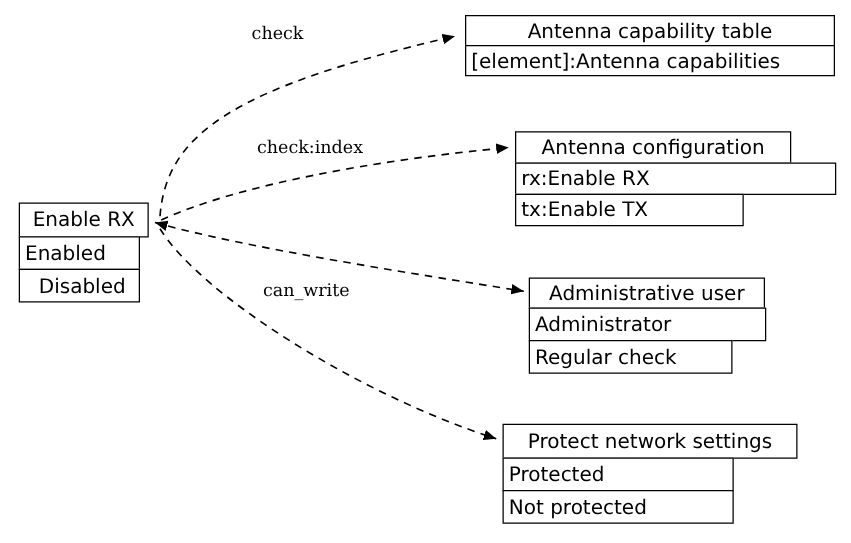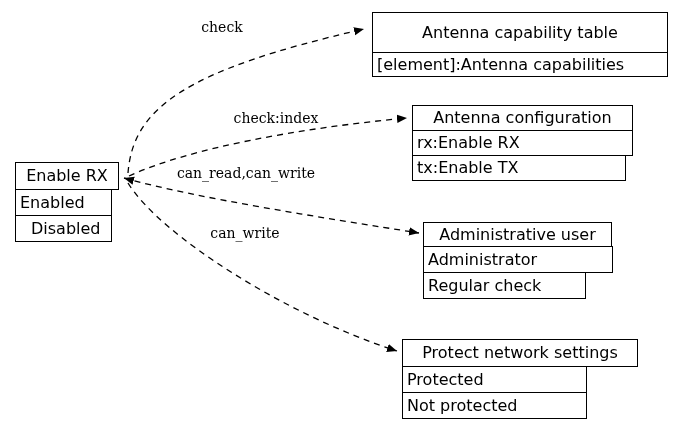--- a/index.html
+++ b/index.html
@@ -41,40 +41,39 @@
     <path class="edge" d="M 128 183 C 160 235, 285 315, 397 351" marker-end="url(#arrowE)"></path>
   </svg>
 
   <div class="node" style="left:15px;top:162px;">
     <div class="cell hdr" style="width:104px;height:28px;">Enable RX</div>
     <div class="cell row" style="width:97px;height:27px;">Enabled</div>
     <div class="cell row" style="width:97px;height:27px;padding-left:15px;">Disabled</div>
   </div>
 
   <div class="node" style="left:372px;top:12px;">
-    <div class="cell hdr" style="width:296px;height:41px;">Antenna capability table</div>
+    <div class="cell hdr" style="width:296px;height:25px;">Antenna capability table</div>
     <div class="cell row" style="width:296px;height:25px;">[element]:Antenna capabilities</div>
   </div>
 
   <div class="node" style="left:412px;top:105px;">
     <div class="cell hdr" style="width:221px;height:26px;">Antenna configuration</div>
-    <div class="cell row" style="width:221px;height:26px;">rx:Enable RX</div>
-    <div class="cell row" style="width:214px;height:26px;">tx:Enable TX</div>
+    <div class="cell row" style="width:257px;height:26px;">rx:Enable RX</div>
+    <div class="cell row" style="width:183px;height:26px;">tx:Enable TX</div>
   </div>
 
   <div class="node" style="left:423px;top:222px;">
     <div class="cell hdr" style="width:189px;height:25px;">Administrative user</div>
     <div class="cell row" style="width:190px;height:27px;">Administrator</div>
     <div class="cell row" style="width:163px;height:27px;">Regular check</div>
   </div>
 
   <div class="node" style="left:402px;top:339px;">
     <div class="cell hdr" style="width:236px;height:28px;">Protect network settings</div>
     <div class="cell row" style="width:185px;height:27px;">Protected</div>
     <div class="cell row" style="width:185px;height:27px;">Not protected</div>
   </div>
 
   <div class="edge-label" style="left:222px;top:27px;">check</div>
-  <div class="edge-label" style="left:248px;top:118px;margin-left:28px;">check:index</div>
-  <div class="edge-label" style="left:246px;top:173px;">can_read,can_write</div>
+  <div class="edge-label" style="left:248px;top:118px;">check:index</div>
   <div class="edge-label" style="left:245px;top:233px;">can_write</div>
 
 </div>
 
 </body></html>

